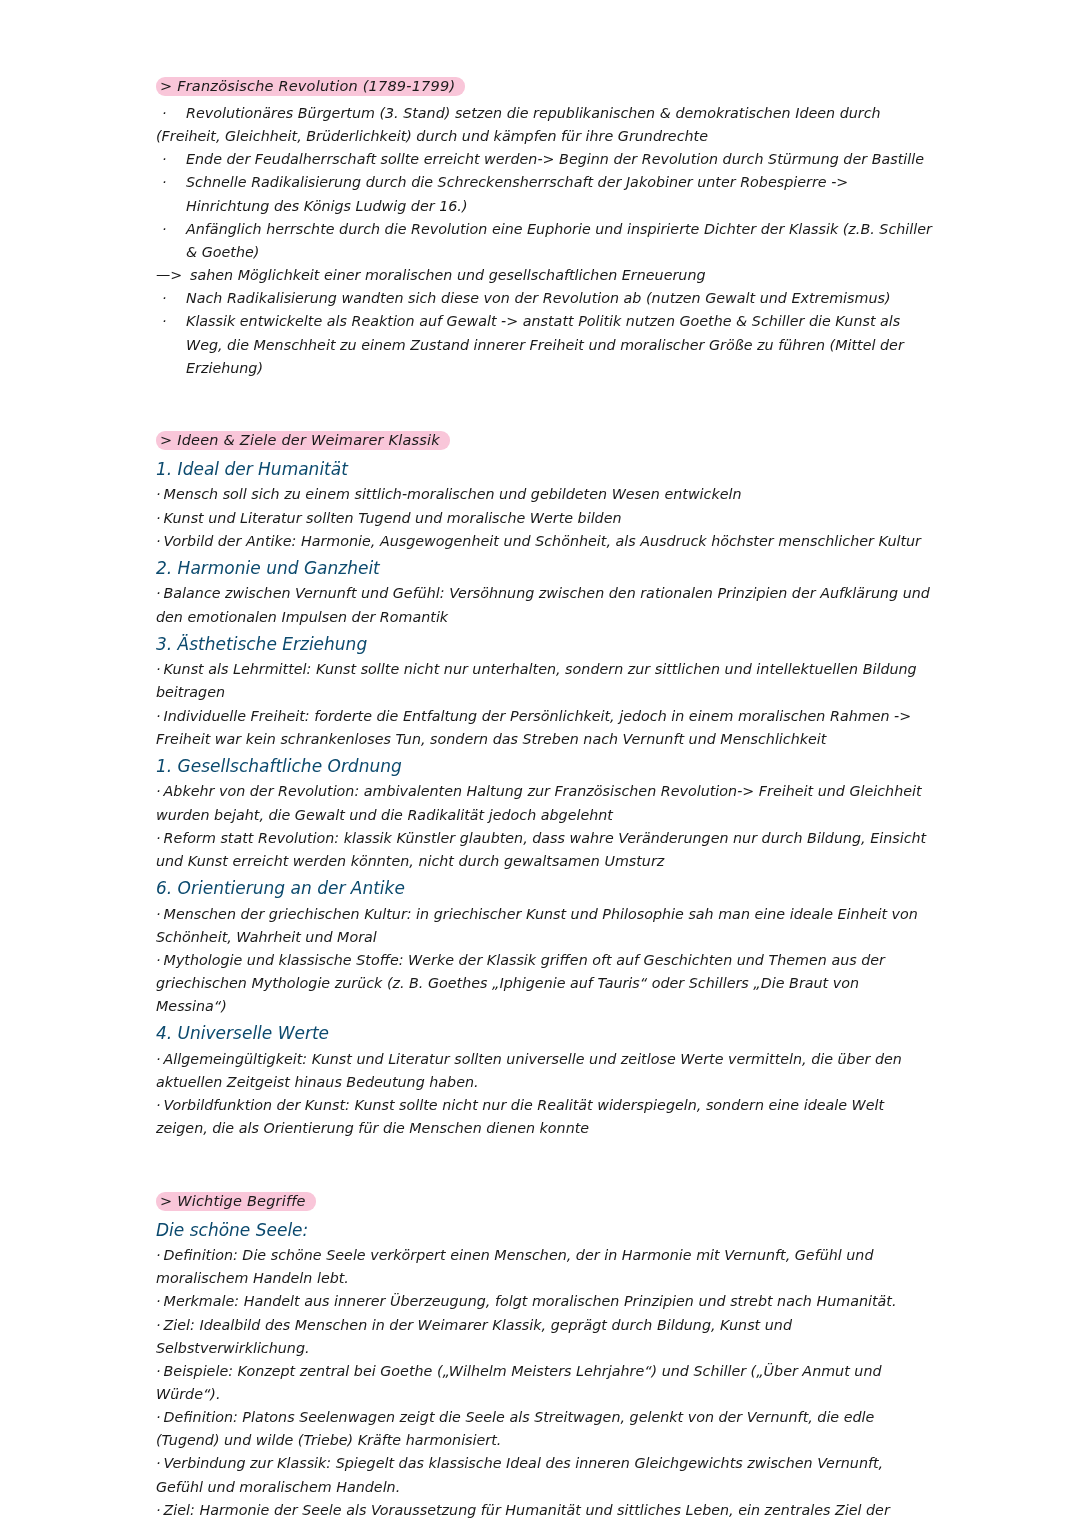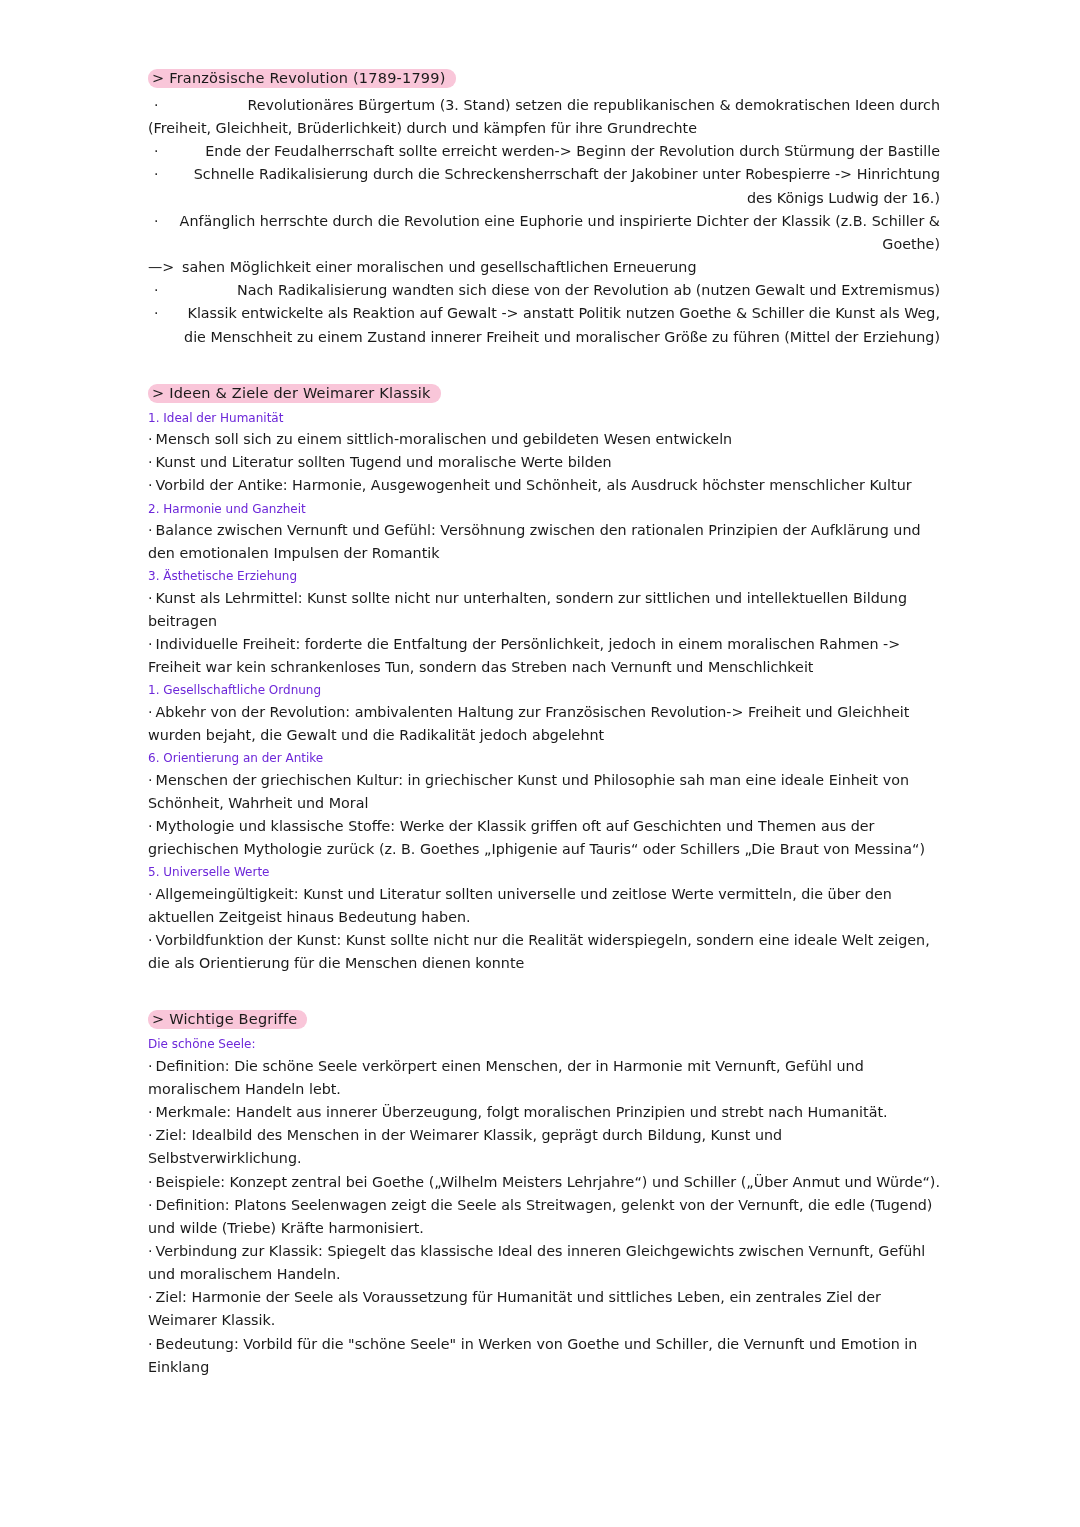--- a/index.html
+++ b/index.html
@@ -13,21 +13,21 @@
     font-family: "DejaVu Sans", sans-serif;
     color: #1a1a1a;
   }
   .page {
     position: relative;
     width: 1080px;
     min-height: 1527px;
     box-sizing: border-box;
     padding: 68px 140px 40px 148px;
   }
-  .section { margin: 0; }
+  .section { margin: 8px; font-style: italic; }
   .heading-wrap { margin: 0 0 6px 0; }
   .heading {
     display: inline-block;
     font-size: 14.5px;
     color: #1a1a1a;
     background: #f9c6d9;
     padding: 1px 10px 2px 4px;
     border-radius: 9px;
     letter-spacing: 0.2px;
   }
@@ -40,36 +40,36 @@
   }
   .dot {
     width: 30px;
     flex: 0 0 30px;
     text-align: left;
     padding-left: 6px;
     box-sizing: border-box;
     color: #1a1a1a;
     font-size: 14px;
   }
-  .bullet-text { flex: 1; text-align: right; }
+  .bullet-text { flex: 1; }
   .plain {
     font-size: 14.3px;
     line-height: 1.62;
     margin: 0;
   }
   .arrow-row {
     display: flex;
     align-items: flex-start;
     font-size: 14.3px;
     line-height: 1.62;
   }
   .arrow-mark { flex: 0 0 34px; }
   .subhead {
-    color: #6d28d9;
-    font-size: 12px;
+    color: #0c4a6e;
+    font-size: 17px;
     line-height: 1.62;
     margin: 2px 0 0 0;
   }
   .dotline {
     font-size: 14.3px;
     line-height: 1.62;
     margin: 0;
   }
   .dotline .lead { padding-right: 3px; }
   .gap-lg { height: 34px; }
@@ -118,24 +118,25 @@
         <div class="dotline"><span class="lead">·</span><span>Mensch soll sich zu einem sittlich-moralischen und gebildeten Wesen entwickeln</span></div>
         <div class="dotline"><span class="lead">·</span><span>Kunst und Literatur sollten Tugend und moralische Werte bilden</span></div>
         <div class="dotline"><span class="lead">·</span><span>Vorbild der Antike: Harmonie, Ausgewogenheit und Schönheit, als Ausdruck höchster menschlicher Kultur</span></div>
         <div class="subhead">2. Harmonie und Ganzheit</div>
         <div class="dotline"><span class="lead">·</span><span>Balance zwischen Vernunft und Gefühl: Versöhnung zwischen den rationalen Prinzipien der Aufklärung und den emotionalen Impulsen der Romantik</span></div>
         <div class="subhead">3. Ästhetische Erziehung</div>
         <div class="dotline"><span class="lead">·</span><span>Kunst als Lehrmittel: Kunst sollte nicht nur unterhalten, sondern zur sittlichen und intellektuellen Bildung beitragen</span></div>
         <div class="dotline"><span class="lead">·</span><span>Individuelle Freiheit: forderte die Entfaltung der Persönlichkeit, jedoch in einem moralischen Rahmen -&gt; Freiheit war kein schrankenloses Tun, sondern das Streben nach Vernunft und Menschlichkeit</span></div>
         <div class="subhead">1. Gesellschaftliche Ordnung</div>
         <div class="dotline"><span class="lead">·</span><span>Abkehr von der Revolution: ambivalenten Haltung zur Französischen Revolution-&gt; Freiheit und Gleichheit wurden bejaht, die Gewalt und die Radikalität jedoch abgelehnt</span></div>
+        <div class="dotline"><span class="lead">·</span><span>Reform statt Revolution: klassik Künstler glaubten, dass wahre Veränderungen nur durch Bildung, Einsicht und Kunst erreicht werden könnten, nicht durch gewaltsamen Umsturz</span></div>
         <div class="subhead">6. Orientierung an der Antike</div>
         <div class="dotline"><span class="lead">·</span><span>Menschen der griechischen Kultur: in griechischer Kunst und Philosophie sah man eine ideale Einheit von Schönheit, Wahrheit und Moral</span></div>
         <div class="dotline"><span class="lead">·</span><span>Mythologie und klassische Stoffe: Werke der Klassik griffen oft auf Geschichten und Themen aus der griechischen Mythologie zurück (z. B. Goethes „Iphigenie auf Tauris“ oder Schillers „Die Braut von Messina“)</span></div>
-        <div class="subhead">5. Universelle Werte</div>
+        <div class="subhead">4. Universelle Werte</div>
         <div class="dotline"><span class="lead">·</span><span>Allgemeingültigkeit: Kunst und Literatur sollten universelle und zeitlose Werte vermitteln, die über den aktuellen Zeitgeist hinaus Bedeutung haben.</span></div>
         <div class="dotline"><span class="lead">·</span><span>Vorbildfunktion der Kunst: Kunst sollte nicht nur die Realität widerspiegeln, sondern eine ideale Welt zeigen, die als Orientierung für die Menschen dienen konnte</span></div>
       </div>
       <div class="gap-lg"></div>
       <div class="section">
         <div class="heading-wrap"><span class="heading">&gt; Wichtige Begriffe</span></div>
         <div class="subhead">Die schöne Seele:</div>
         <div class="dotline"><span class="lead">·</span><span>Definition: Die schöne Seele verkörpert einen Menschen, der in Harmonie mit Vernunft, Gefühl und moralischem Handeln lebt.</span></div>
         <div class="dotline"><span class="lead">·</span><span>Merkmale: Handelt aus innerer Überzeugung, folgt moralischen Prinzipien und strebt nach Humanität.</span></div>
         <div class="dotline"><span class="lead">·</span><span>Ziel: Idealbild des Menschen in der Weimarer Klassik, geprägt durch Bildung, Kunst und Selbstverwirklichung.</span></div>

